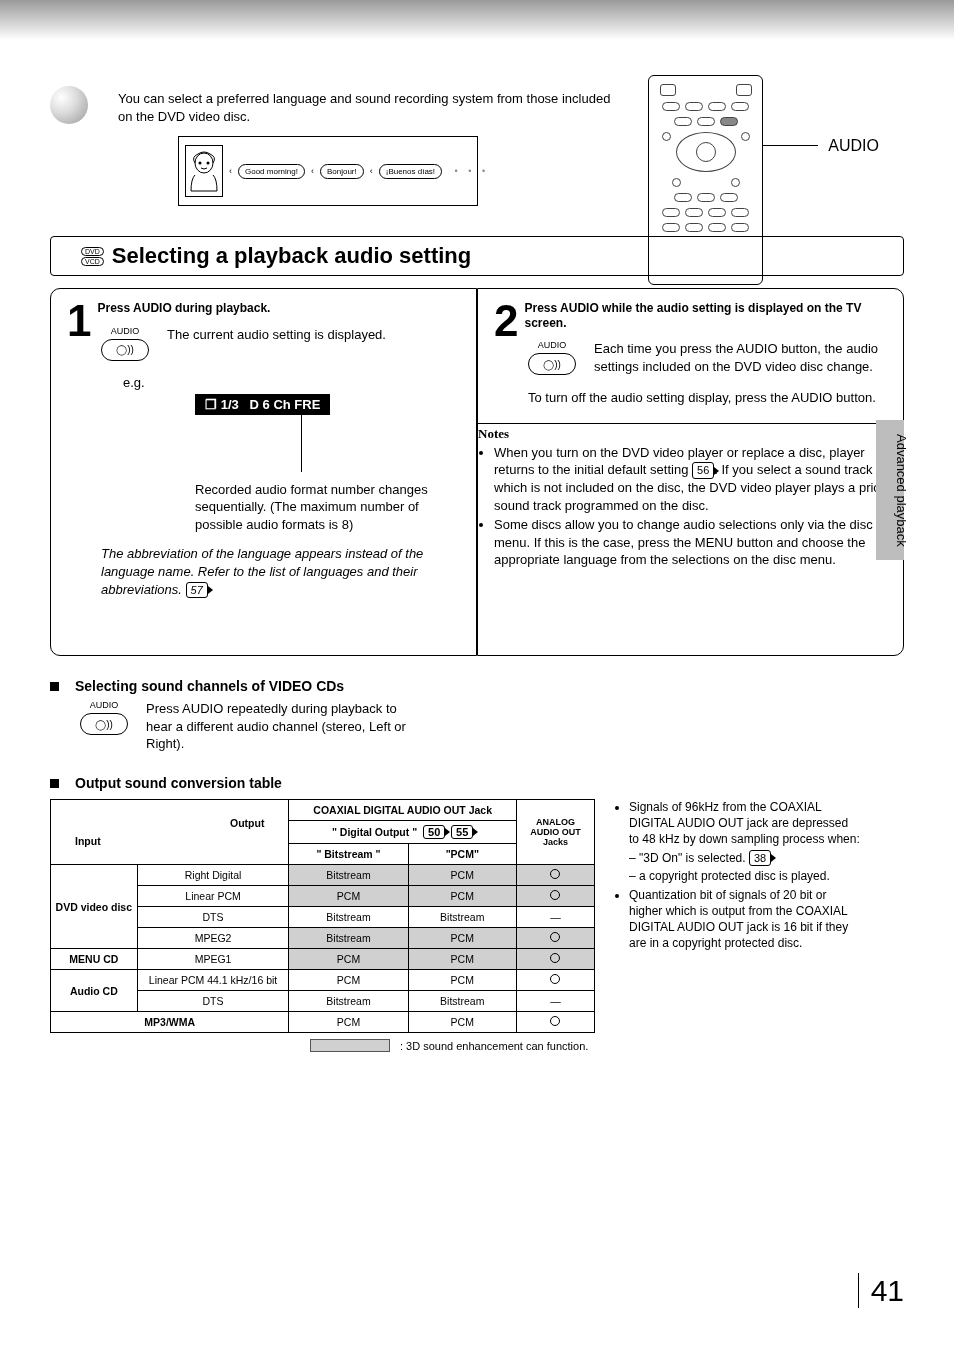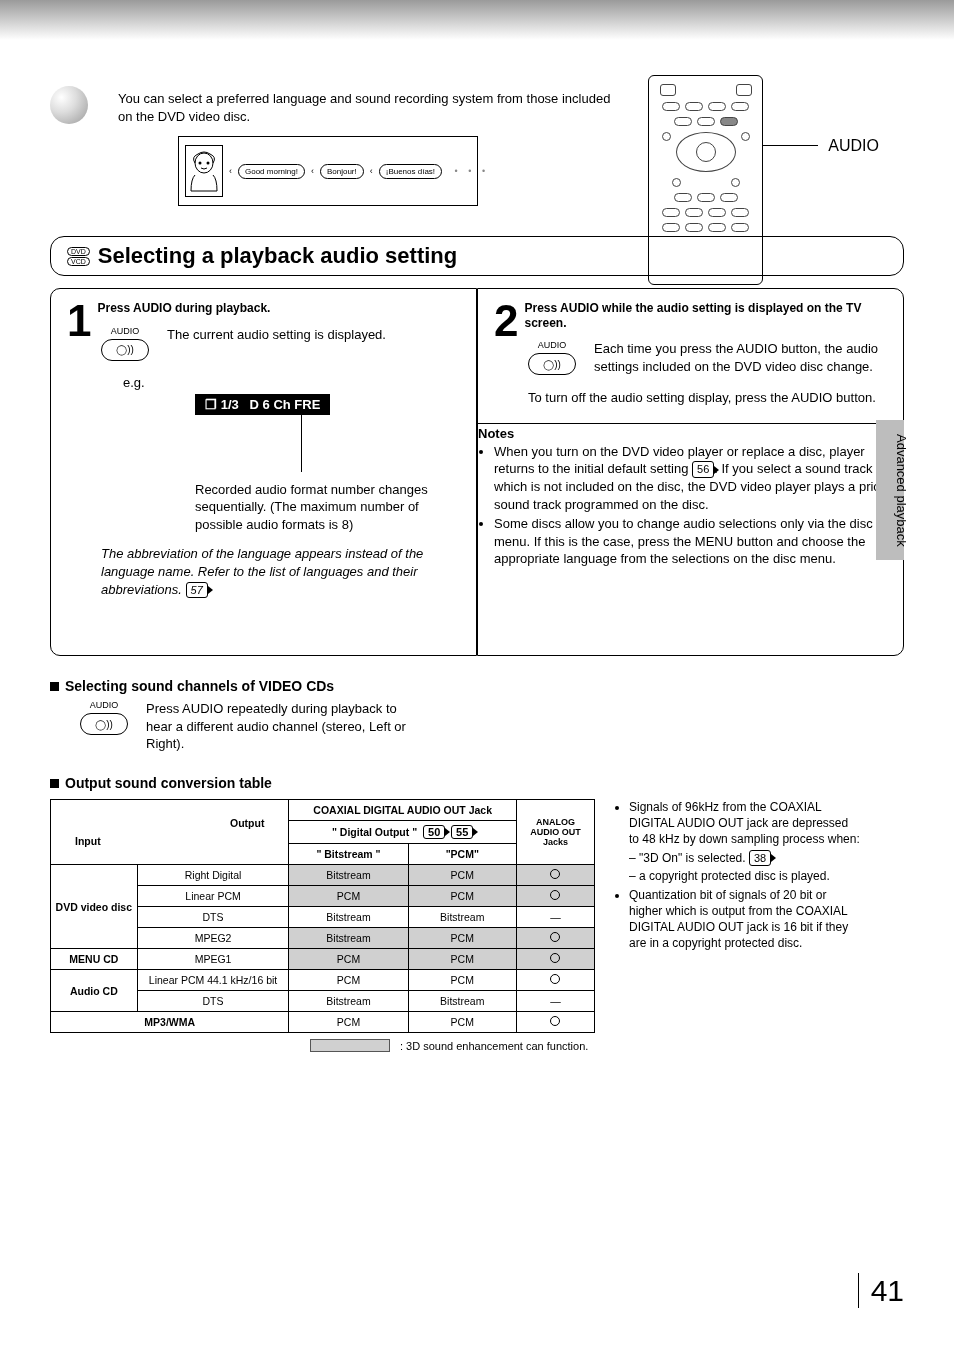--- a/index.html
+++ b/index.html
@@ -88,22 +88,22 @@
       border: 1px solid #000;
       border-radius: 10px;
       padding: 2px 6px;
       font-size: 8px;
       white-space: nowrap;
     }
     .dots { color: #888; letter-spacing: 4px; }
 
     .section-box {
       border: 1px solid #000;
-      border-radius: 14px;
-      padding: 6px 16px;
+      border-radius: 4px;
+      padding: 6px 30px;
       margin-top: 30px;
       display: flex;
       align-items: center;
       gap: 8px;
     }
     .dvd-vcd-badge {
       display: inline-flex;
       flex-direction: column;
       font-size: 7px;
       line-height: 1;
@@ -210,37 +210,37 @@
     }
     .ref-box::after {
       content: '';
       position: absolute;
       right: -6px; top: 50%;
       border-left: 5px solid #000;
       border-top: 4px solid transparent;
       border-bottom: 4px solid transparent;
       transform: translateY(-50%);
     }
-    .notes-title { font-weight: bold; margin-top: 12px; }
+    .notes-title { font-weight: bold; margin-top: 12px; font-family: Liberation Serif, serif; }
     .notes-list { margin-top: 2px; }
     .notes-list li {
       list-style: disc;
       margin-left: 16px;
       font-size: 13px;
       line-height: 1.35;
       margin-bottom: 2px;
     }
 
     .sub-heading {
       font-weight: bold;
       font-size: 14px;
       margin-top: 22px;
       display: flex;
       align-items: center;
-      gap: 6px;
+      gap: 16px;
     }
     .sub-heading .bullet { width: 9px; height: 9px; background: #000; display: inline-block; }
     .vcd-row {
       display: flex;
       gap: 18px;
       margin: 6px 0 0 30px;
       align-items: flex-start;
     }
     .vcd-text { font-size: 13px; line-height: 1.35; max-width: 260px; }
 

